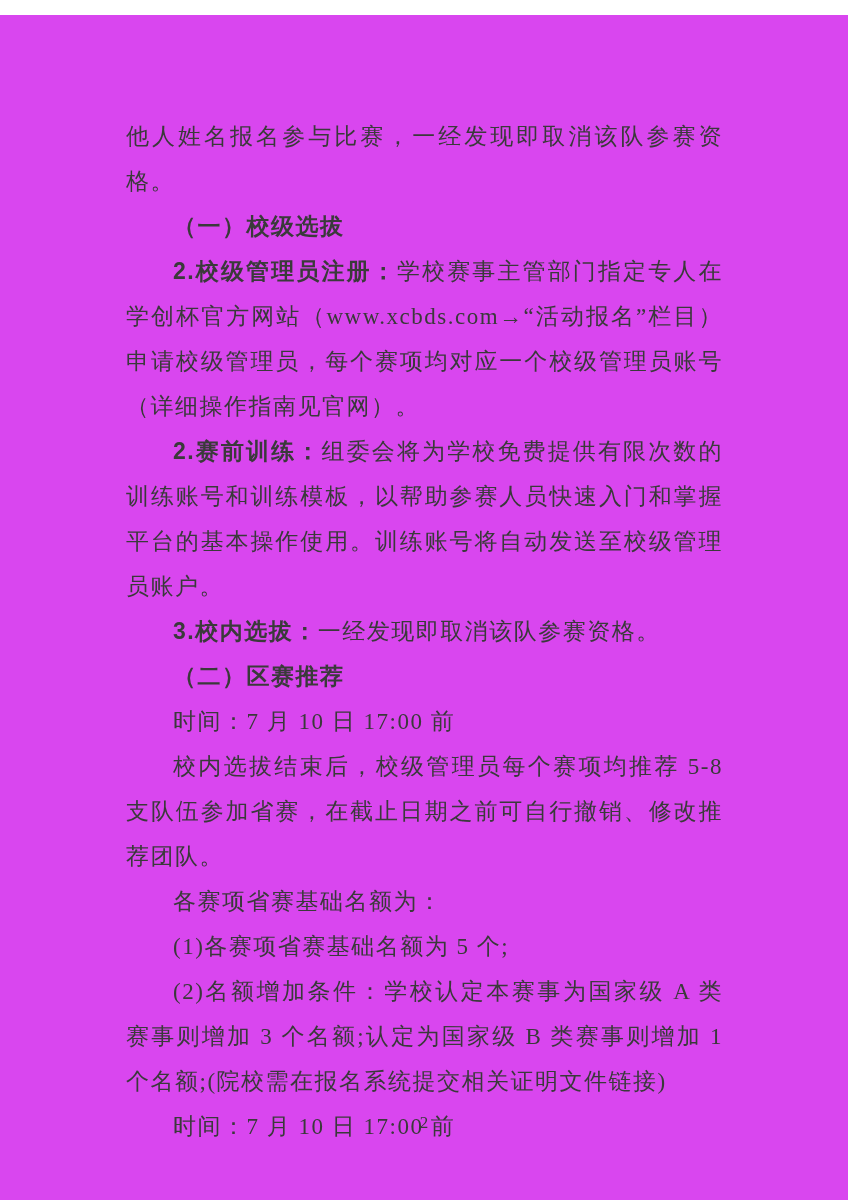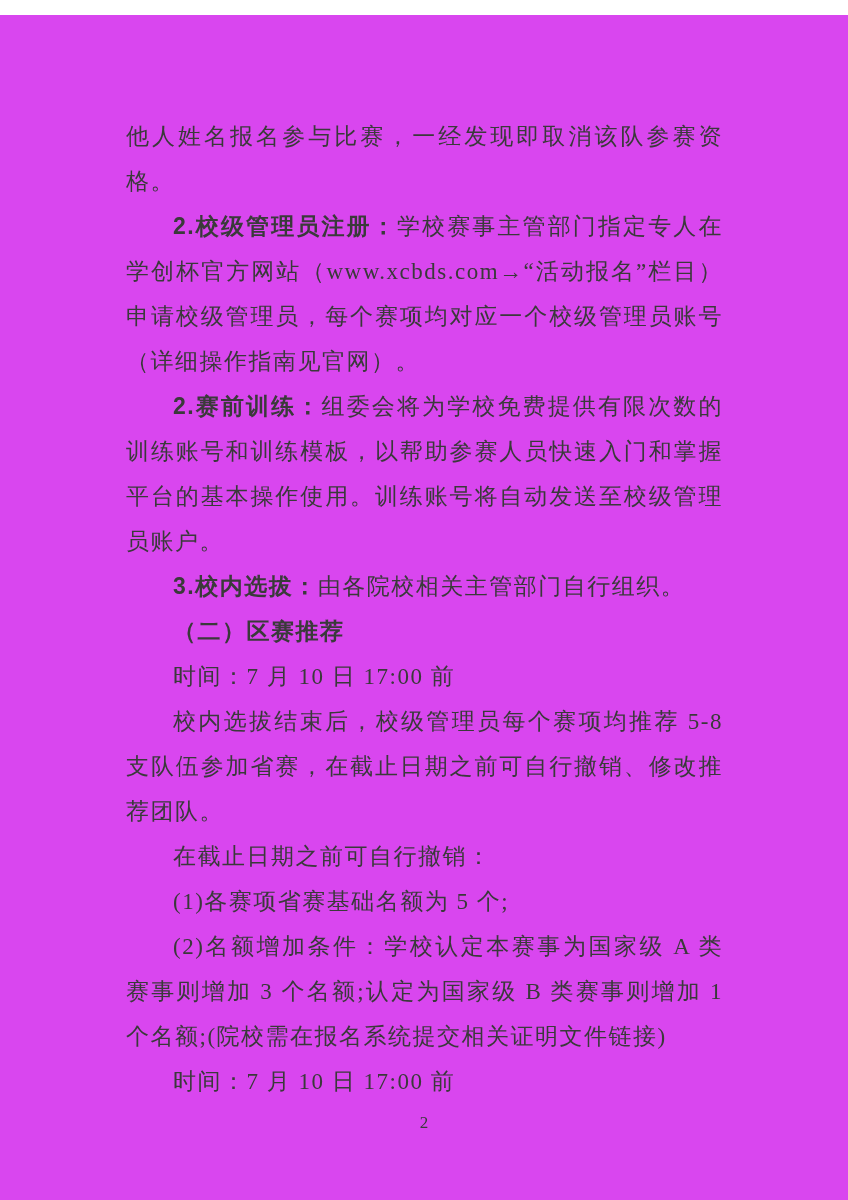--- a/index.html
+++ b/index.html
@@ -58,47 +58,50 @@
 <body>
 
 <div class="page">
   <div class="content">
 
     <p class="no-indent">
       <span>他人姓名报名参与比赛，一经发现即取消该队参赛资格。</span>
     </p>
 
 
+    <p>
+      <span class="bold">（一）校级选拔</span>
+    </p>
 
     <p>
       <span class="hei">2.校级管理员注册：</span><span>学校赛事主管部门指定专人在学创杯官方网站（www.xcbds.com→“活动报名”栏目）申请校级管理员，每个赛项均对应一个校级管理员账号（详细操作指南见官网）。</span>
     </p>
 
     <p>
       <span class="hei">2.赛前训练：</span><span>组委会将为学校免费提供有限次数的训练账号和训练模板，以帮助参赛人员快速入门和掌握平台的基本操作使用。训练账号将自动发送至校级管理员账户。</span>
     </p>
 
     <p>
-      <span class="hei">3.校内选拔：</span><span>由各院校相关主管部门自行组织。</span>
+      <span class="hei">3.校内选拔：</span><span>一经发现即取消该队参赛资格。</span>
     </p>
 
     <p>
       <span class="bold">（二）区赛推荐</span>
     </p>
 
     <p>
       <span>时间：7 月 10 日 17:00 前</span>
     </p>
 
     <p>
       <span>校内选拔结束后，校级管理员每个赛项均推荐 5-8 支队伍参加省赛，在截止日期之前可自行撤销、修改推荐团队。</span>
     </p>
 
     <p>
-      <span>在截止日期之前可自行撤销：</span>
+      <span>各赛项省赛基础名额为：</span>
     </p>
 
     <p>
       <span>(1)各赛项省赛基础名额为 5 个;</span>
     </p>
 
     <p>
       <span>(2)名额增加条件：学校认定本赛事为国家级 A 类赛事则增加 3 个名额;认定为国家级 B 类赛事则增加 1 个名额;(院校需在报名系统提交相关证明文件链接)</span>
     </p>
 

